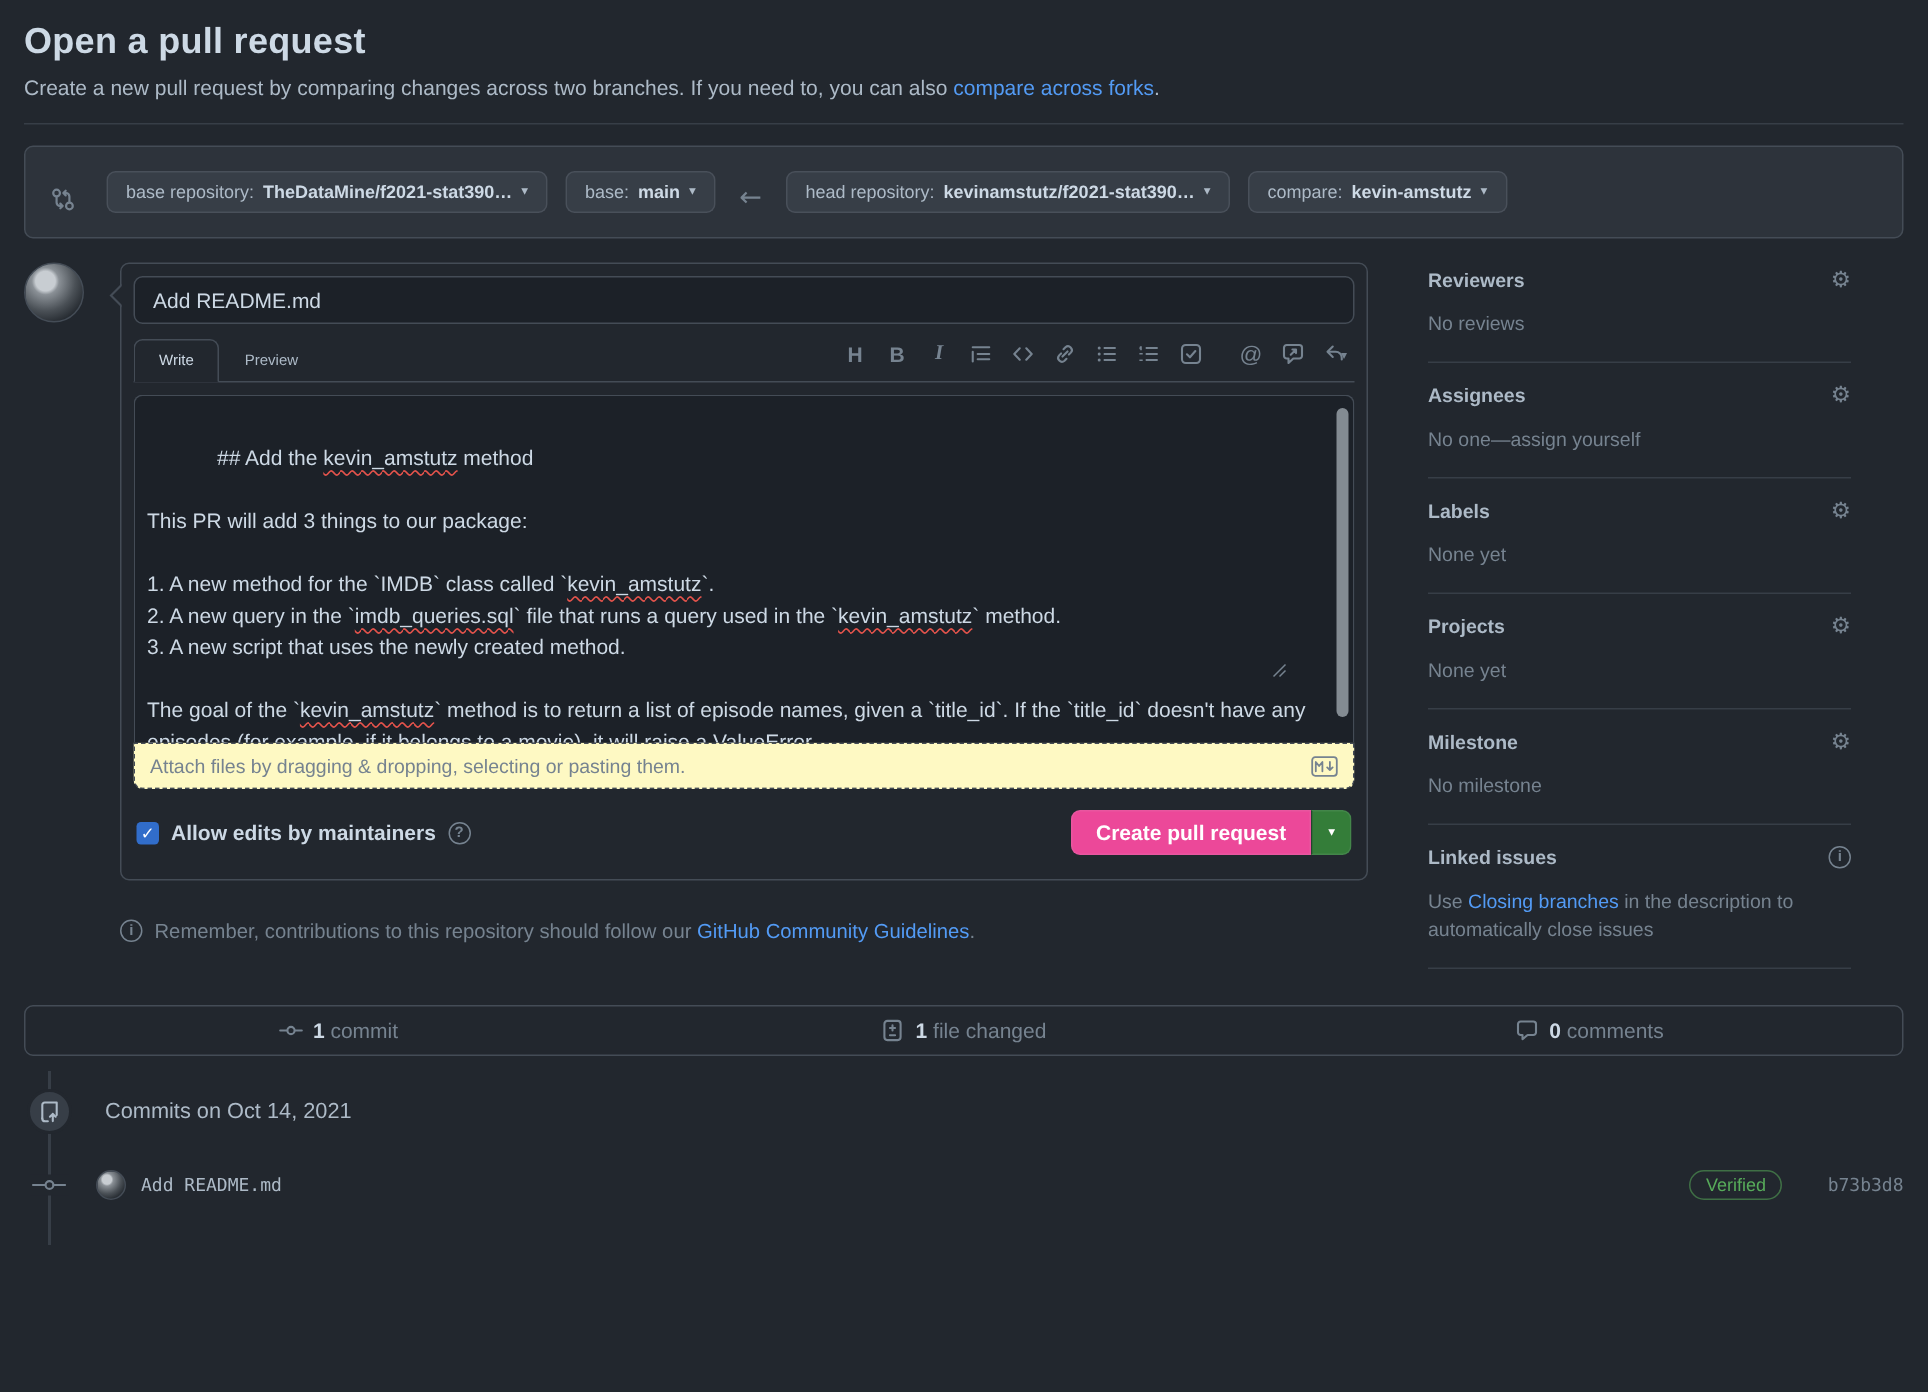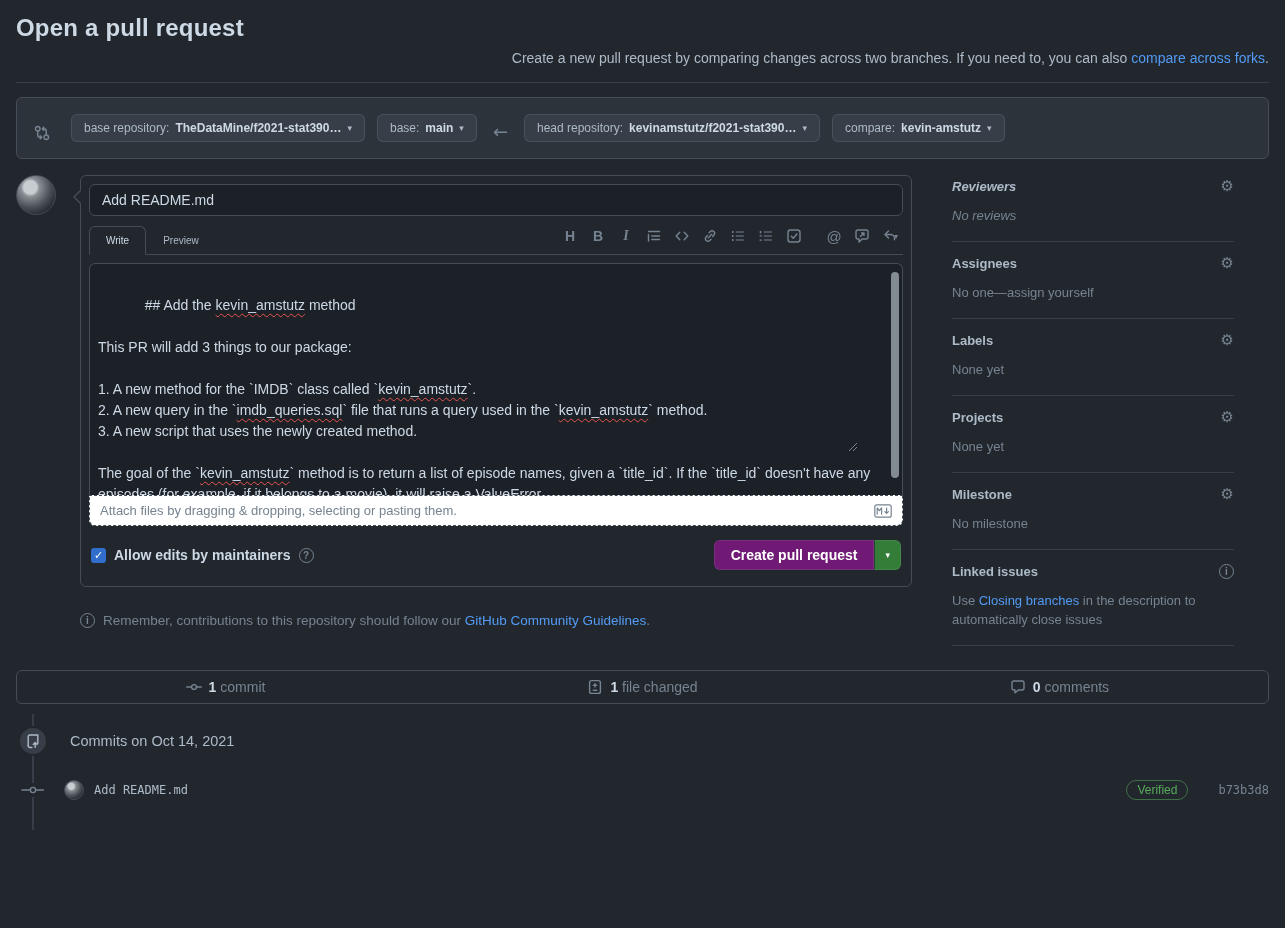--- a/index.html
+++ b/index.html
@@ -3,21 +3,21 @@
 <meta charset="utf-8">
 <style>
   * { margin:0; padding:0; box-sizing:border-box; }
   html,body { width:1285px; height:928px; overflow:hidden; }
   body { background:#22272e; color:#adbac7; font-family:"Liberation Sans",sans-serif; font-size:14px; }
   .page { padding:12px 16px 0 16px; }
   svg { display:block; }
 
   
   .page-title { color:#cdd9e5; font-size:24px; font-weight:600; letter-spacing:.2px; margin-top:2px; }
-  .page-sub { margin-top:8px; color:#adbac7;text-align:right; }
+  .page-sub { margin-top:8px; color:#adbac7; }
   .link { color:#539bf5; cursor:pointer; }
   .head-rule { border:none; border-top:1px solid #373e47; margin:16px 0 14px 0; }
 
   
   .compare-box { background:#2d333b; border:1px solid #444c56; border-radius:6px; padding:16px; }
   .compare-row { display:flex; align-items:flex-end; gap:12px; }
   .cmp-icon { color:#768390; margin-right:8px; }
   .branch-btn { display:inline-flex; align-items:center; gap:6px; height:28px; padding:0 12px; background:#373e47; border:1px solid rgba(205,217,229,.12); border-radius:6px; font-size:12px; color:#adbac7; cursor:pointer; white-space:nowrap; }
   .branch-btn b { color:#cdd9e5; font-weight:600; }
   .caret { font-size:9px; color:#adbac7; font-family:"DejaVu Sans",sans-serif; }
@@ -44,35 +44,35 @@
   .tb-btn { width:26px; height:24px; display:flex; align-items:center; justify-content:center; cursor:pointer; color:#768390; border-radius:4px; font-size:14px; }
   .tb-btn.txt { font-weight:700; color:#768390; }
   .tb-gap { width:10px; }
   .tb-caret { font-size:8px; margin-left:-4px; font-family:"DejaVu Sans",sans-serif; }
 
   .editor-wrap { padding:8px 0 0 0; }
   .textarea { position:relative; background:#1c2128; border:1px solid #444c56; border-bottom:none; border-radius:6px 6px 0 0; height:232px; padding:10px 26px 8px 8px; color:#cdd9e5; font-size:14px; line-height:21px; white-space:pre-wrap; overflow:hidden; font-family:"Liberation Sans",sans-serif; }
   .sq { text-decoration:underline; text-decoration-style:wavy; text-decoration-color:#e5534b; text-decoration-thickness:1px; text-underline-offset:3px; }
   .v-scrollbar { position:absolute; top:8px; right:3px; width:8px; height:206px; border-radius:4px; background:#959da5; opacity:.85; }
   .resize-grip { position:absolute; right:1px; bottom:1px; color:#768390; }
-  .attach-bar { display:flex; align-items:center; justify-content:space-between; background:#ffffff; border:1px dashed #444c56; border-radius:0 0 6px 6px; padding:7px 10px; color:#768390; font-size:13px; cursor:pointer;text-align:center; }
+  .attach-bar { display:flex; align-items:center; justify-content:space-between; background:#fef9c3; border:1px dashed #444c56; border-radius:0 0 6px 6px; padding:7px 10px; color:#768390; font-size:13px; cursor:pointer;text-align:center; }
   .form-actions { display:flex; align-items:center; justify-content:space-between; padding:14px 2px 8px 2px; }
   .allow-edits { display:flex; align-items:center; gap:8px; }
   .checkbox { width:15px; height:15px; background:#316dca; border-radius:3px; display:flex; align-items:center; justify-content:center; color:#fff; font-size:11px; font-weight:700; cursor:pointer; font-family:"DejaVu Sans",sans-serif; }
   .allow-label { color:#cdd9e5; font-weight:600; cursor:pointer; }
   .q-circle,.i-circle { width:15px; height:15px; border:1px solid #768390; border-radius:50%; color:#768390; font-size:10px; font-weight:700; display:inline-flex; align-items:center; justify-content:center; flex:none; }
   .btn-group { display:flex; }
-  .btn-primary { background:#701a75; border:1px solid rgba(205,217,229,.1); color:#fff; font-weight:600; font-size:14px; padding:6px 16px; border-radius:6px 0 0 6px; cursor:pointer; font-family:"Liberation Sans",sans-serif;margin-left:40px; }
+  .btn-primary { background:#ec4899; border:1px solid rgba(205,217,229,.1); color:#fff; font-weight:600; font-size:14px; padding:6px 16px; border-radius:6px 0 0 6px; cursor:pointer; font-family:"Liberation Sans",sans-serif;margin-left:40px; }
   .btn-primary-caret { background:#347d39; border:1px solid rgba(205,217,229,.1); border-left:1px solid rgba(28,33,40,.6); color:#fff; padding:6px 10px; border-radius:0 6px 6px 0; cursor:pointer; display:flex; align-items:center; }
   .reminder { display:flex; align-items:center; gap:8px; margin:26px 0 0 0; color:#768390; font-size:13.5px; }
 
   
   .sidebar { width:282px; margin-left:40px; font-size:13px; }
   .sb-section { padding:14px 0 16px 0; border-bottom:1px solid #373e47; }
-  .sb-section:first-child { padding-top:4px;font-style:italic; }
+  .sb-section:first-child { padding-top:4px; }
   .sb-section.last { border-bottom:none; }
   .sb-head { display:flex; align-items:center; justify-content:space-between; cursor:pointer; }
   .sb-title { color:#adbac7; font-weight:600; }
   .sb-value { margin-top:12px; color:#768390; line-height:19px; }
   .gear { color:#768390; font-family:"DejaVu Sans",sans-serif; font-size:15px; line-height:1; cursor:pointer; }
 
   
   .stats-bar { display:flex; border:1px solid #444c56; border-radius:6px; margin-top:24px; padding:8px 0; }
   .stat { flex:1; display:flex; align-items:flex-start; justify-content:center; gap:7px; color:#768390; cursor:pointer; }
   .stat b { color:#cdd9e5; font-weight:600; }

